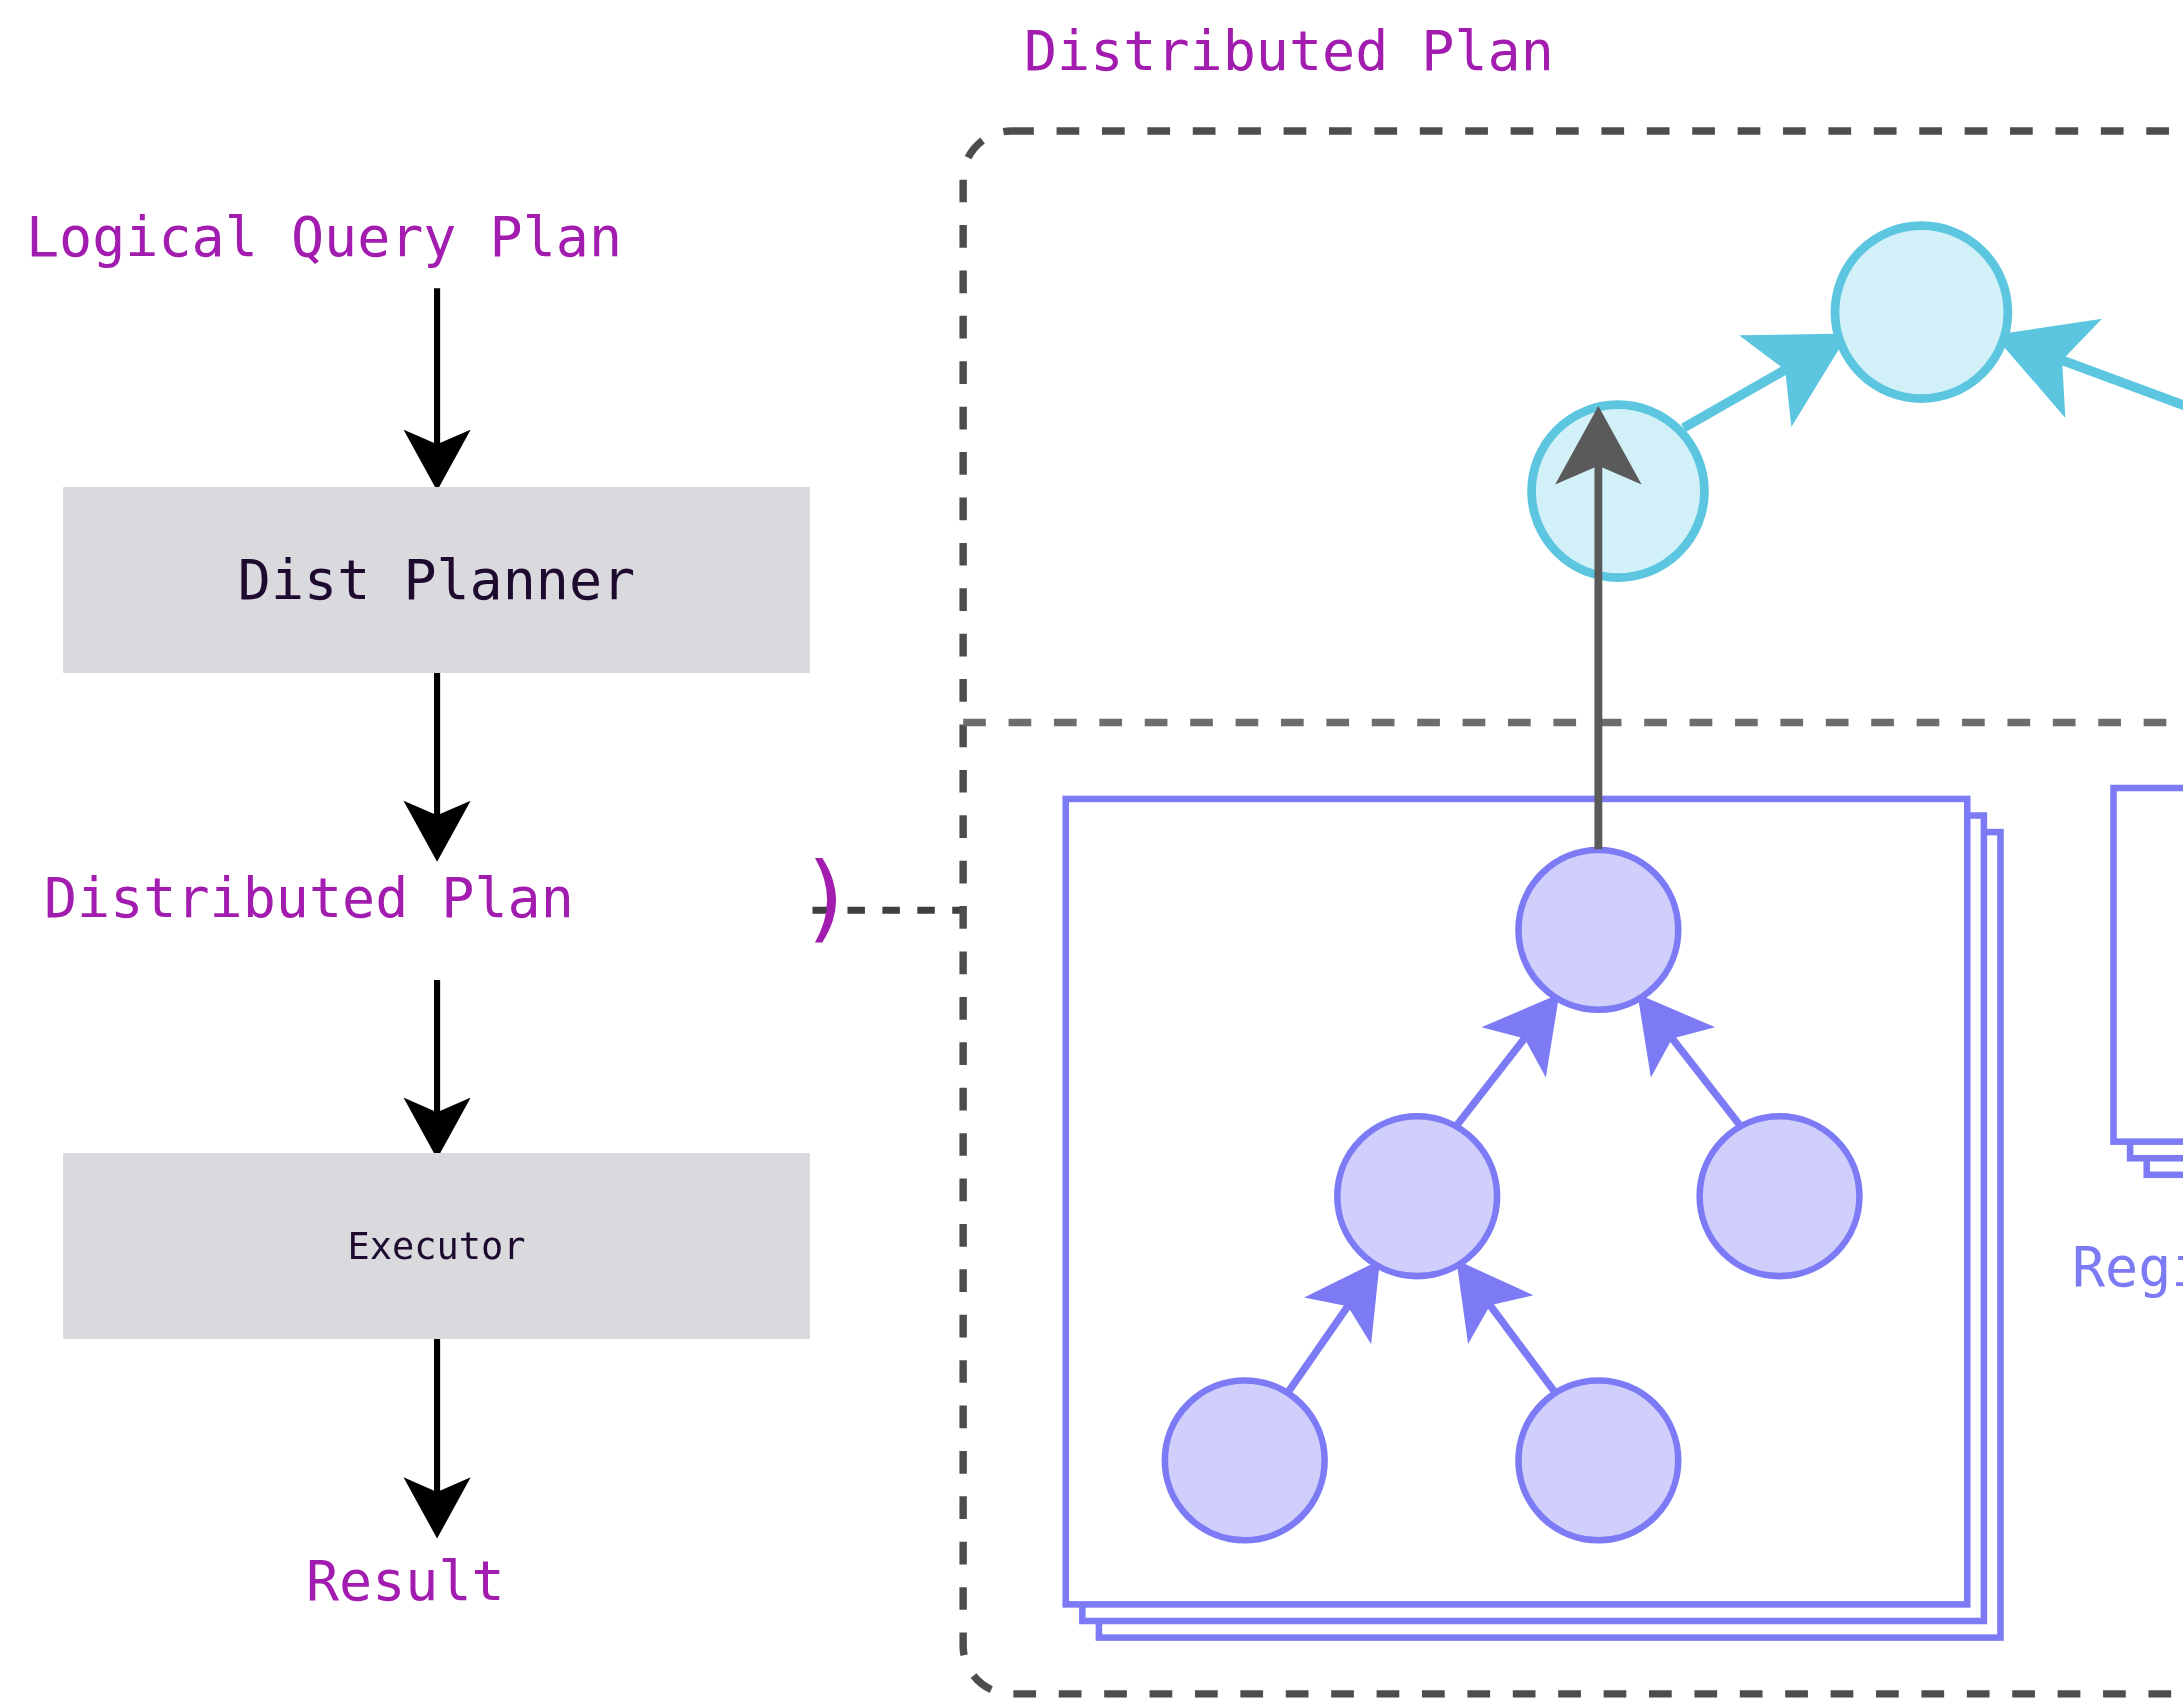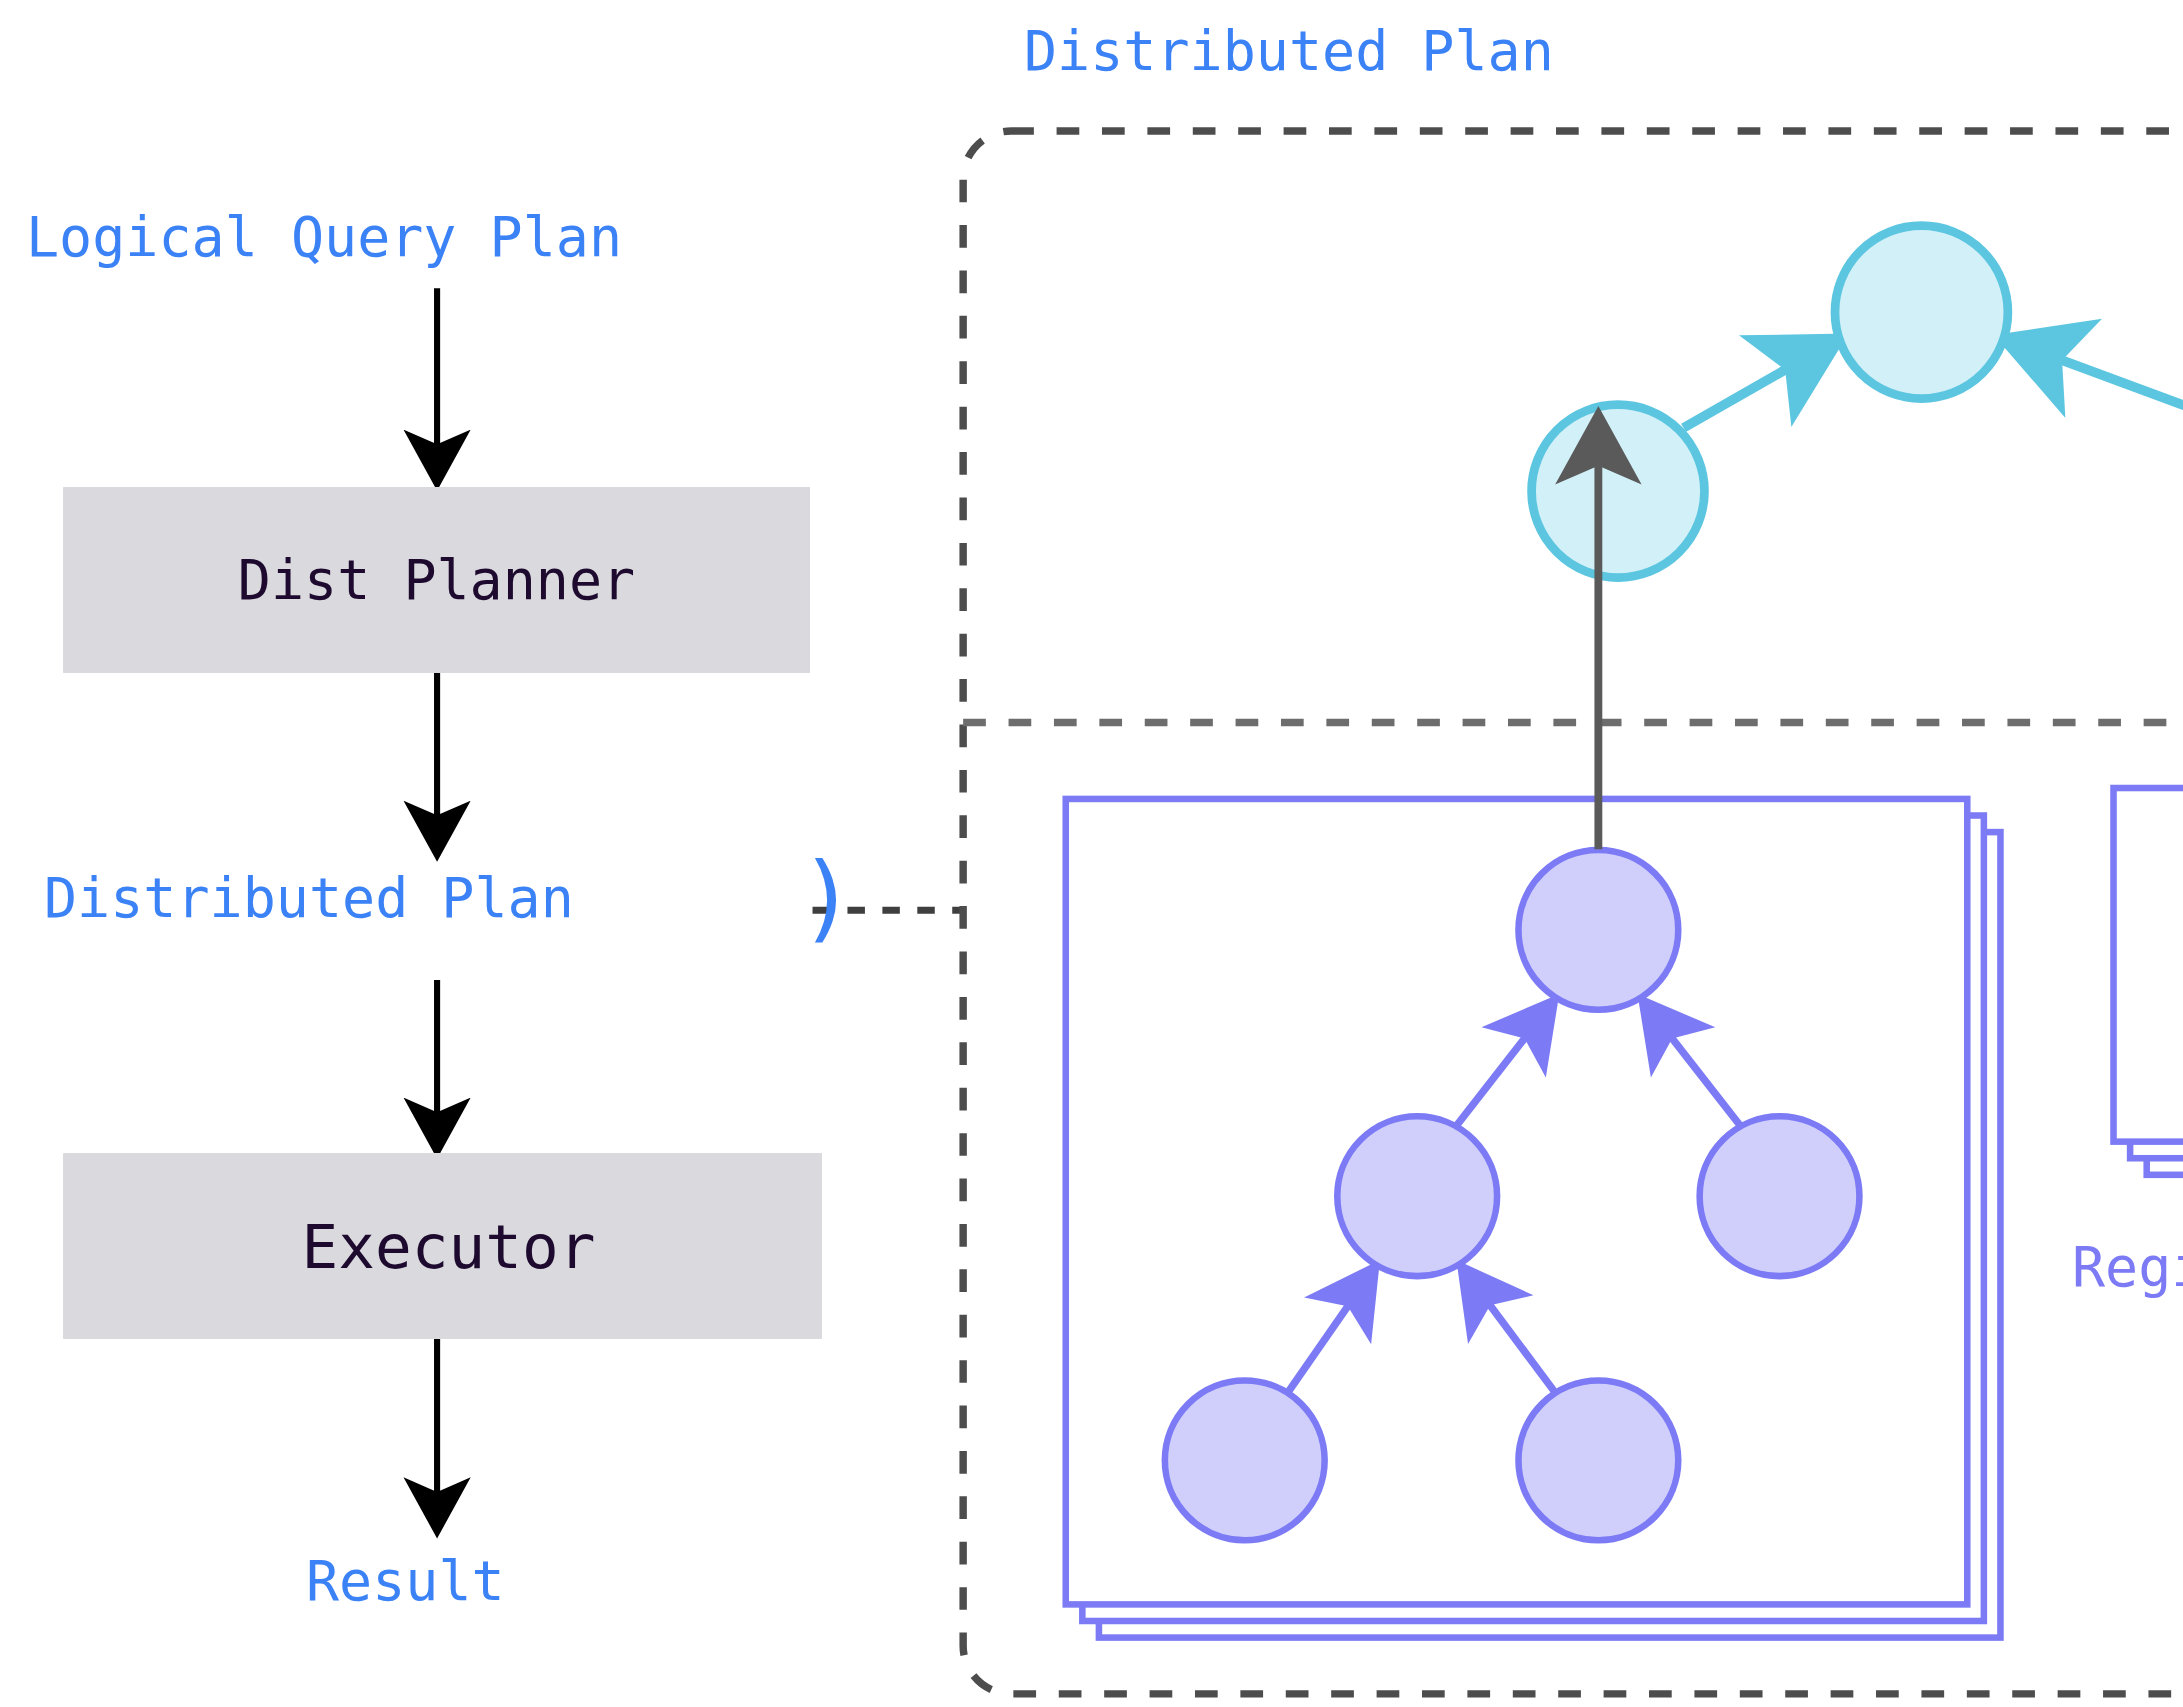--- a/index.html
+++ b/index.html
@@ -10,21 +10,21 @@
   #stage{position:absolute;left:0;top:0;width:3188px;height:1707px;}
   svg#canvas{position:absolute;left:0;top:0;width:3188px;height:1707px;}
 
   .lbl{
     position:absolute;
     font-family:"DejaVu Sans Mono","Liberation Mono",monospace;
     color:#1d0a2e;
     white-space:pre;
     line-height:1;
   }
-  .lbl-dark{color:#3b82f6;}
+  .lbl-dark{color:#a21caf;}
   .lbl-regions{color:#7c7bf5;}
 
   .boxlabel{
     position:absolute;
     display:flex;align-items:center;justify-content:center;
     background:#d9d9de;
     border-radius:1px;
     color:#1d0a2e;
     font-family:"DejaVu Sans Mono","Liberation Mono",monospace;
     white-space:pre;
@@ -111,21 +111,21 @@
   </svg>
 
   <div class="lbl lbl-dark" style="left:26px;top:210px;font-size:55px;">Logical Query Plan</div>
 
   <div class="boxlabel" style="left:63px;top:487px;width:747px;height:186px;font-size:55px;">Dist Planner</div>
 
   <div class="lbl lbl-dark" style="left:44px;top:871px;font-size:55px;">Distributed Plan</div>
 
   <div class="lbl lbl-dark" style="left:799px;top:851px;font-size:94px;">)</div>
 
-  <div class="boxlabel" style="left:63px;top:1153px;width:747px;height:186px;font-size:61px;padding-left:12px;">Executor</div>
+  <div class="boxlabel" style="left:63px;top:1153px;width:747px;height:186px;font-size:37px;">Executor</div>
 
   <div class="lbl lbl-dark" style="left:306px;top:1554px;font-size:55px;">Result</div>
 
   <div class="lbl lbl-dark" style="left:1024px;top:24px;font-size:55px;">Distributed Plan</div>
 
   <div class="lbl lbl-regions" style="left:2072px;top:1240px;font-size:55px;">Regions</div>
 
 </div>
 
 

